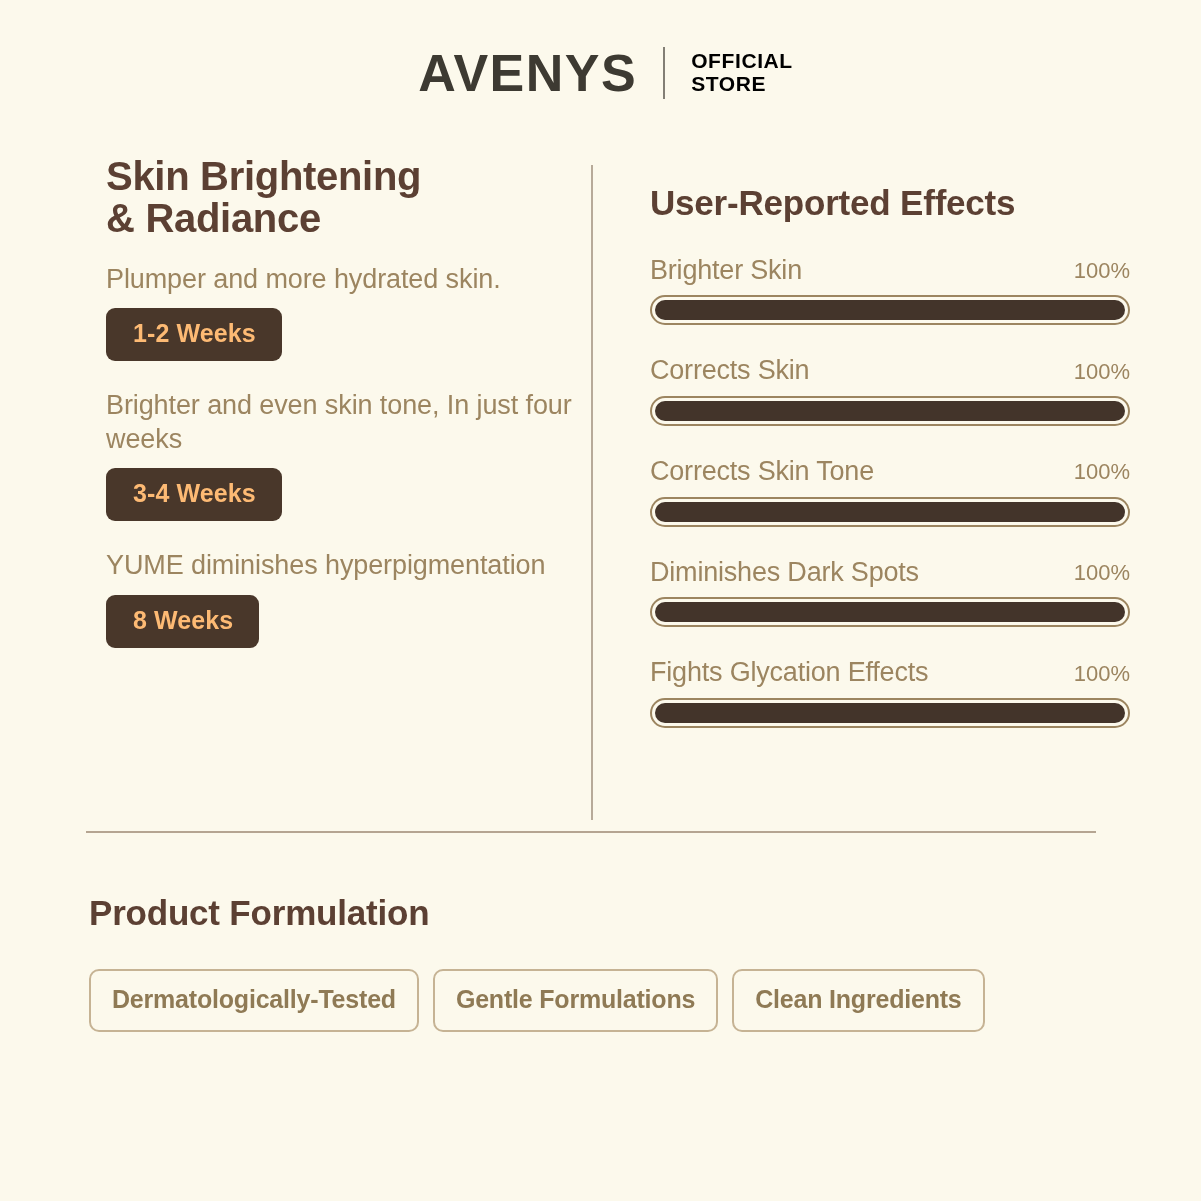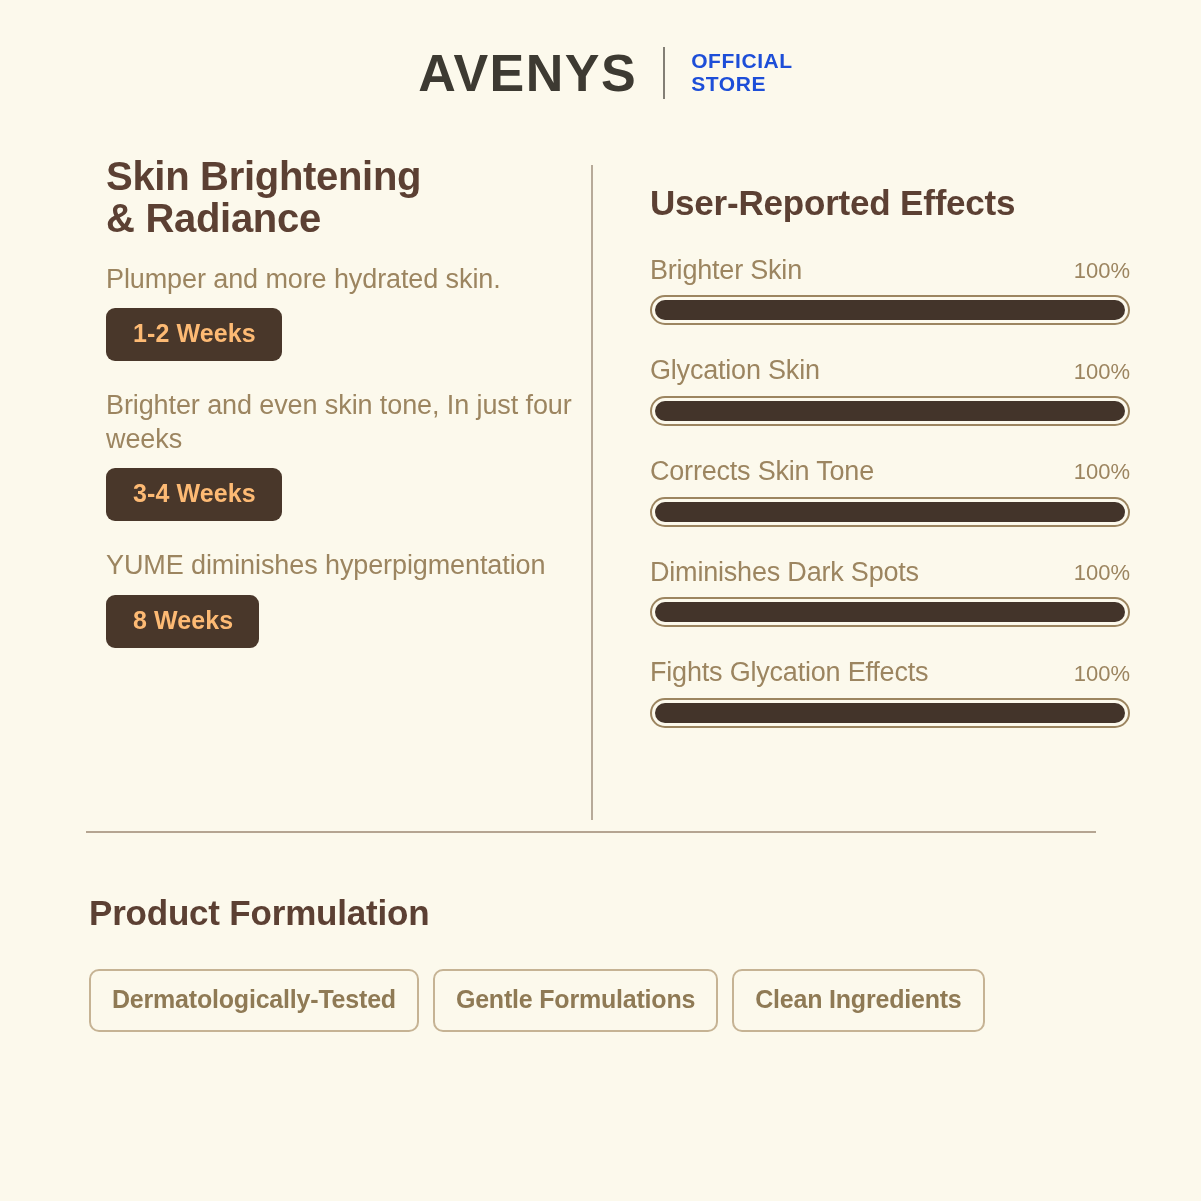--- a/index.html
+++ b/index.html
@@ -46,21 +46,21 @@
     width: 2px;
     height: 52px;
     background: #6d6a60;
     opacity: .85;
   }
   .brand-sub {
     font-size: 21px;
     font-weight: 700;
     line-height: 1.08;
     letter-spacing: .6px;
-    color: #1d4ed8;
+    color: #000000;
     text-transform: uppercase;
   }
   .brand-sub span { display: block; }
 
   
   .columns {
     position: absolute;
     top: 155px;
     left: 17px;
     width: 1201px;
@@ -257,21 +257,21 @@
           <span class="benefit-label">Brighter Skin</span>
           <span class="benefit-pct">100%</span>
         </div>
         <div class="bar-track">
           <div class="bar-fill" style="width:100%"></div>
         </div>
       </div>
 
       <div class="benefit">
         <div class="benefit-head">
-          <span class="benefit-label">Glycation Skin</span>
+          <span class="benefit-label">Corrects Skin</span>
           <span class="benefit-pct">100%</span>
         </div>
         <div class="bar-track">
           <div class="bar-fill" style="width:100%"></div>
         </div>
       </div>
 
       <div class="benefit">
         <div class="benefit-head">
           <span class="benefit-label">Corrects Skin Tone</span>

